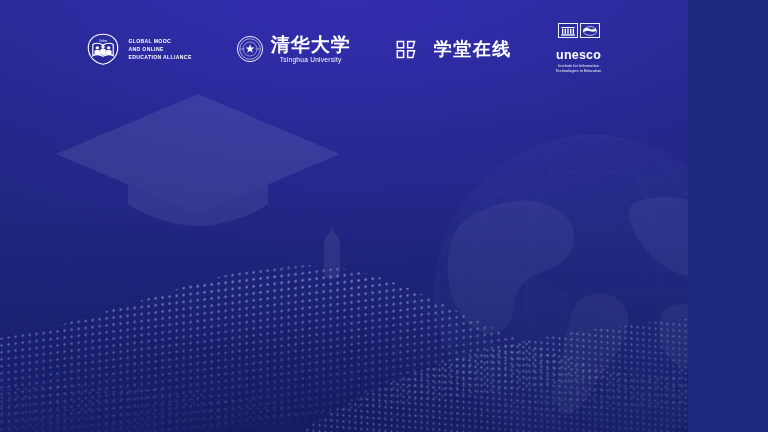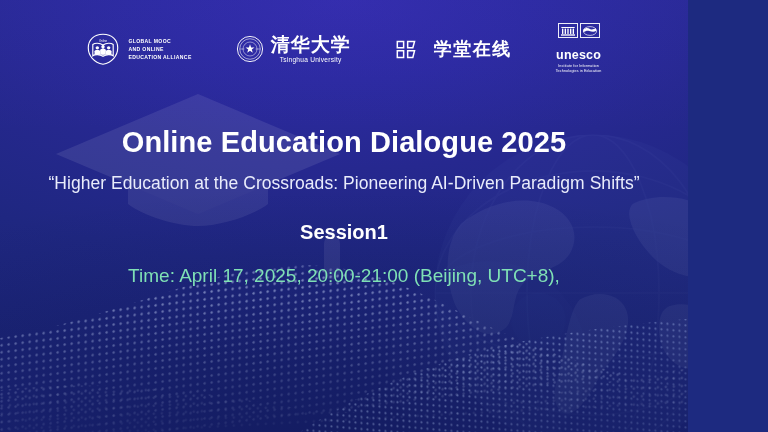--- a/index.html
+++ b/index.html
@@ -358,20 +358,14 @@
       </div>
       <div class="name">unesco</div>
       <div class="sub">
         <div>Institute for Information</div>
         <div>Technologies in Education</div>
       </div>
     </div>
 
   </div>
 
-  <div id="content">
-    <h1 id="main-title">Online Education Dialogue 2025</h1>
-    <p id="subtitle">“Higher Education at the Crossroads: Pioneering AI-Driven Paradigm Shifts”</p>
-    <p id="session">Session1</p>
-    <p id="time">Time: April 17, 2025, 20:00-21:00 (Beijing, UTC+8),</p>
-  </div>
 
 </div>
 
 </body></html>

